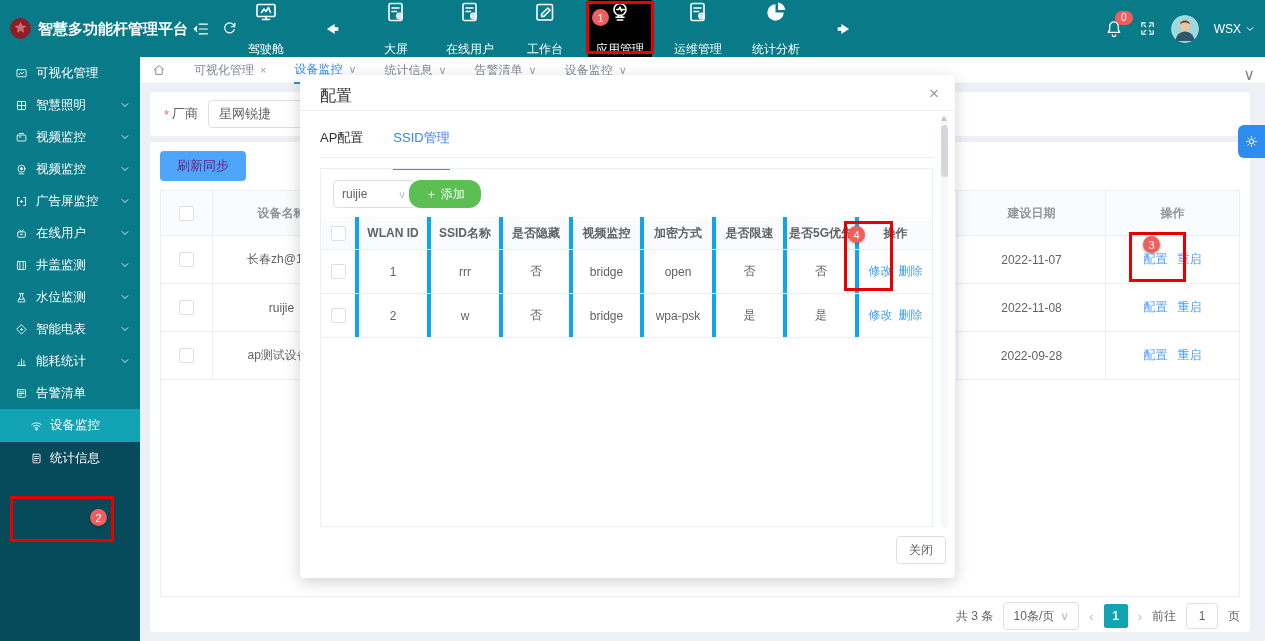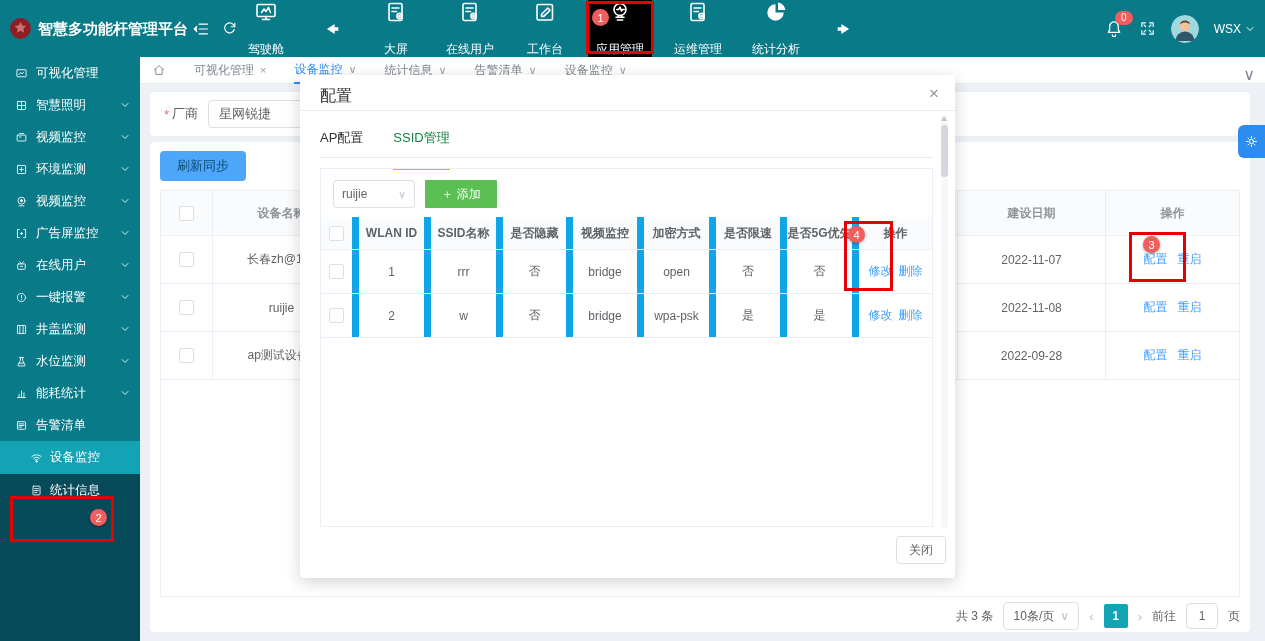--- a/index.html
+++ b/index.html
@@ -41,21 +41,21 @@
   .tab.active{color:#2d8cf0;border-bottom:2px solid #2d8cf0}
   .tab .tx{color:#9aa0ab;font-size:11px}
   .tabbar-chev{position:absolute;right:10px;top:8px;color:#808695;cursor:pointer}
   .card1{position:absolute;left:10px;top:35px;width:1100px;height:44px;background:#fff;border-radius:4px;
          display:flex;align-items:center;padding-left:14px;box-sizing:border-box;font-size:13px}
   .req{color:#f56c6c;margin-right:3px}
   .vendor-input{margin-left:10px;width:218px;height:28px;border:1px solid #dcdfe6;border-radius:4px;background:#fff;
                 display:flex;align-items:center;padding:0 10px;box-sizing:border-box;font-size:13px;color:#606266;cursor:pointer}
   .card2{position:absolute;left:10px;top:85px;width:1100px;height:490px;background:#fff;border-radius:4px}
   .refresh-btn{position:absolute;left:10px;top:9px;width:86px;height:30px;background:#4da6fa;border:none;border-radius:4px;
-               color:#0c4a6e;font-size:13px;cursor:pointer}
+               color:#701a75;font-size:13px;cursor:pointer}
   .etable{position:absolute;left:10px;top:48px;width:1080px;height:407px;border:1px solid #ebeef5;box-sizing:border-box;font-size:12px}
   .et-row{display:flex;height:48px;border-bottom:1px solid #ebeef5;box-sizing:border-box}
   .et-head{height:45px;background:#fafbfc;font-weight:bold;color:#909399}
   .ce{display:flex;align-items:center;justify-content:center;border-right:1px solid #ebeef5;box-sizing:border-box;gap:10px}
   .ce:last-child{border-right:none}
   .ce-cb{width:52px}.ce-name{width:138px}.ce-fill{flex:1}.ce-date{width:148px}.ce-act{width:133px}
   .cb{width:13px;height:13px;border:1px solid #dcdfe6;border-radius:2px;background:#fff;cursor:pointer}
   .lnk{color:#409eff;cursor:pointer;text-decoration:none}
   .pagination{position:absolute;right:10px;top:460px;display:flex;align-items:center;gap:10px;font-size:12px;color:#606266}
   .psel{width:74px;height:26px;border:1px solid #dcdfe6;border-radius:4px;display:flex;align-items:center;
@@ -68,32 +68,32 @@
   .gear-btn{position:absolute;right:0;top:68px;width:27px;height:33px;background:#2d8cf0;border-radius:6px 0 0 6px;
             color:#fff;display:flex;align-items:center;justify-content:center;cursor:pointer}
   
   .modal{position:absolute;left:300px;top:75px;width:655px;height:503px;background:#fff;border-radius:4px;
          box-shadow:0 4px 16px rgba(0,0,0,.18);z-index:20;font-size:12px}
   .m-title{position:absolute;left:20px;top:11px;font-size:16px;color:#303133}
   .m-close{position:absolute;right:16px;top:9px;font-size:17px;color:#909399;cursor:pointer}
   .m-div1{position:absolute;left:0;top:35px;width:655px;height:1px;background:#e8eaec}
   .m-tabs{position:absolute;left:20px;top:54px;display:flex;gap:30px;font-size:13px;color:#303133}
   .m-tab{padding-bottom:21px;cursor:pointer}
-  .m-tab.active{color:#15803d;border-bottom:2px solid #eab308}
+  .m-tab.active{color:#3b82f6;border-bottom:2px solid #0ea5e9}
   .m-div2{position:absolute;left:20px;top:82px;width:613px;height:1px;background:#e8eaec}
   .m-panel{position:absolute;left:20px;top:93px;width:613px;height:359px;border:1px solid #ebeef5;box-sizing:border-box}
   .m-select{position:absolute;left:12px;top:11px;width:82px;height:28px;border:1px solid #dcdfe6;border-radius:4px;
             display:flex;align-items:center;justify-content:space-between;padding:0 8px;box-sizing:border-box;
             color:#606266;cursor:pointer;background:#fff}
-  .m-add{position:absolute;left:104px;top:11px;width:72px;height:28px;background:#5cbf54;border:none;border-radius:1px;
+  .m-add{position:absolute;left:88px;top:11px;width:72px;height:28px;background:#5cbf54;border:none;border-radius:12px;
          color:#fff;font-size:12px;cursor:pointer}
   .mtable{position:absolute;left:0;top:48px;width:611px;color:#606266}
   .mt-row{display:flex;height:44px;border-bottom:1px solid #ebeef5;box-sizing:border-box}
   .mt-head{height:33px;background:#fafbfc;font-weight:bold;color:#606266}
-  .mc{display:flex;align-items:center;justify-content:center;border-right:7px solid #0ea5e9;box-sizing:border-box;gap:6px}
+  .mc{display:flex;align-items:center;justify-content:center;border-right:4px solid #0ea5e9;box-sizing:border-box;gap:6px}
   .mc:last-child{border-right:none}
   .mc0{width:38px}.mc1{width:72px}.mc2{width:72px}.mc3{width:70px}.mc4{width:71px}
   .mc5{width:72px}.mc6{width:71px}.mc7{width:72px}.mc8{width:73px}
   .m-scroll{position:absolute;right:7px;top:40px;width:7px;height:413px;background:#f5f7fa;border-radius:4px}
   .m-thumb{position:absolute;left:0;top:10px;width:7px;height:52px;background:#d4d7de;border-radius:4px;cursor:pointer}
   .m-scroll-up{position:absolute;left:0;top:1px;width:0;height:0;border-left:3.5px solid transparent;
                border-right:3.5px solid transparent;border-bottom:5px solid #c0c4cc}
   .m-close-btn{position:absolute;right:9px;bottom:14px;width:50px;height:28px;background:#fff;border:1px solid #dcdfe6;
                border-radius:4px;color:#606266;font-size:12px;cursor:pointer}
   
@@ -277,34 +277,20 @@
     <span class="lbl">视频监控</span>
     <span class="chev">
         <svg width="10" height="10" viewBox="0 0 24 24" fill="none" stroke="currentColor" stroke-width="1.6" stroke-linecap="round" stroke-linejoin="round">
           <path d="M5 8.5l7 7 7-7" stroke-width="2.4"></path>
         </svg>
       </span>
     </div>
   <div class="mi">
     <span>
         <svg width="13" height="13" viewBox="0 0 24 24" fill="none" stroke="currentColor" stroke-width="1.6" stroke-linecap="round" stroke-linejoin="round">
-          <rect x="4.5" y="4.5" width="15" height="15" rx="1.2"></rect>
-          <path d="M12 8.5v7M8.5 12h7"></path>
-        </svg>
-      </span>
-    <span class="lbl">环境监测</span>
-    <span class="chev">
-        <svg width="10" height="10" viewBox="0 0 24 24" fill="none" stroke="currentColor" stroke-width="1.6" stroke-linecap="round" stroke-linejoin="round">
-          <path d="M5 8.5l7 7 7-7" stroke-width="2.4"></path>
-        </svg>
-      </span>
-    </div>
-  <div class="mi">
-    <span>
-        <svg width="13" height="13" viewBox="0 0 24 24" fill="none" stroke="currentColor" stroke-width="1.6" stroke-linecap="round" stroke-linejoin="round">
           <circle cx="12" cy="10.5" r="6.5"></circle>
           <circle cx="12" cy="10.5" r="2" fill="currentColor"></circle>
           <path d="M7.5 20h9"></path>
         </svg>
       </span>
     <span class="lbl">视频监控</span>
     <span class="chev">
         <svg width="10" height="10" viewBox="0 0 24 24" fill="none" stroke="currentColor" stroke-width="1.6" stroke-linecap="round" stroke-linejoin="round">
           <path d="M5 8.5l7 7 7-7" stroke-width="2.4"></path>
         </svg>
@@ -334,52 +320,52 @@
     <span class="lbl">在线用户</span>
     <span class="chev">
         <svg width="10" height="10" viewBox="0 0 24 24" fill="none" stroke="currentColor" stroke-width="1.6" stroke-linecap="round" stroke-linejoin="round">
           <path d="M5 8.5l7 7 7-7" stroke-width="2.4"></path>
         </svg>
       </span>
     </div>
   <div class="mi">
     <span>
         <svg width="13" height="13" viewBox="0 0 24 24" fill="none" stroke="currentColor" stroke-width="1.6" stroke-linecap="round" stroke-linejoin="round">
-          <circle cx="12" cy="12" r="7.5"></circle>
-          <path d="M12 8v5M12 15.8v.2"></path>
-        </svg>
-      </span>
-    <span class="lbl">一键报警</span>
-    <span class="chev">
-        <svg width="10" height="10" viewBox="0 0 24 24" fill="none" stroke="currentColor" stroke-width="1.6" stroke-linecap="round" stroke-linejoin="round">
-          <path d="M5 8.5l7 7 7-7" stroke-width="2.4"></path>
-        </svg>
-      </span>
-    </div>
-  <div class="mi">
-    <span>
-        <svg width="13" height="13" viewBox="0 0 24 24" fill="none" stroke="currentColor" stroke-width="1.6" stroke-linecap="round" stroke-linejoin="round">
           <rect x="4.5" y="4.5" width="15" height="15" rx="1.2"></rect>
           <path d="M9 4.5v15M15 4.5v15"></path>
         </svg>
       </span>
     <span class="lbl">井盖监测</span>
     <span class="chev">
         <svg width="10" height="10" viewBox="0 0 24 24" fill="none" stroke="currentColor" stroke-width="1.6" stroke-linecap="round" stroke-linejoin="round">
           <path d="M5 8.5l7 7 7-7" stroke-width="2.4"></path>
         </svg>
       </span>
     </div>
   <div class="mi">
     <span>
         <svg width="13" height="13" viewBox="0 0 24 24" fill="none" stroke="currentColor" stroke-width="1.6" stroke-linecap="round" stroke-linejoin="round">
           <path d="M10 4.5v5.5l-4.3 8a1.5 1.5 0 0 0 1.3 2.2h10a1.5 1.5 0 0 0 1.3-2.2L14 10V4.5M8.3 4.5h7.4M7.5 15h9"></path>
         </svg>
       </span>
     <span class="lbl">水位监测</span>
+    <span class="chev">
+        <svg width="10" height="10" viewBox="0 0 24 24" fill="none" stroke="currentColor" stroke-width="1.6" stroke-linecap="round" stroke-linejoin="round">
+          <path d="M5 8.5l7 7 7-7" stroke-width="2.4"></path>
+        </svg>
+      </span>
+    </div>
+  <div class="mi">
+    <span>
+        <svg width="13" height="13" viewBox="0 0 24 24" fill="none" stroke="currentColor" stroke-width="1.6" stroke-linecap="round" stroke-linejoin="round">
+          <path d="M12 3.5 20.5 12 12 20.5 3.5 12z"></path>
+          <circle cx="12" cy="12" r="1.5" fill="currentColor"></circle>
+        </svg>
+      </span>
+    <span class="lbl">智能电表</span>
     <span class="chev">
         <svg width="10" height="10" viewBox="0 0 24 24" fill="none" stroke="currentColor" stroke-width="1.6" stroke-linecap="round" stroke-linejoin="round">
           <path d="M5 8.5l7 7 7-7" stroke-width="2.4"></path>
         </svg>
       </span>
     </div>
   <div class="mi">
     <span>
         <svg width="13" height="13" viewBox="0 0 24 24" fill="none" stroke="currentColor" stroke-width="1.6" stroke-linecap="round" stroke-linejoin="round">
           <path d="M4.5 19.5h15M7.5 19.5v-6M12 19.5V7.5M16.5 19.5v-9"></path>

